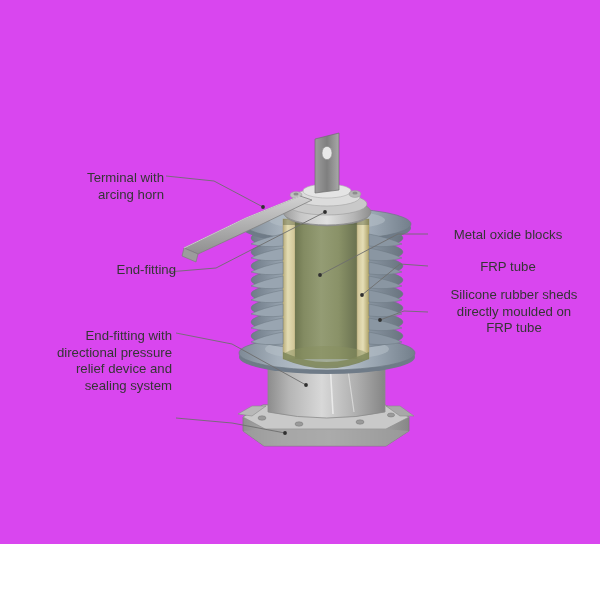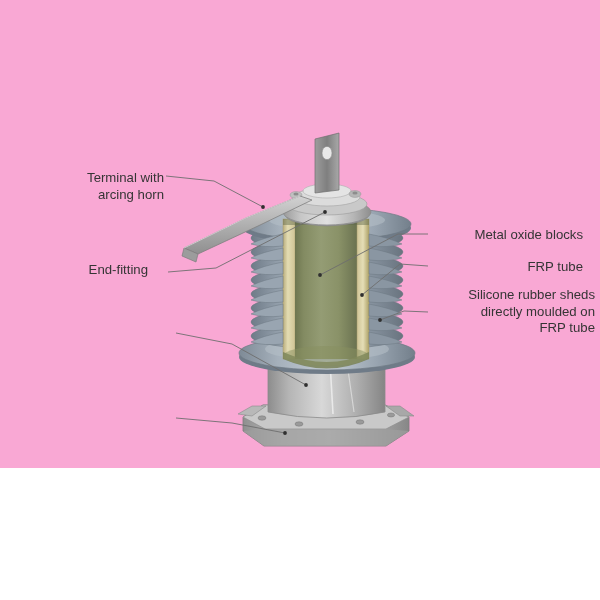--- a/index.html
+++ b/index.html
@@ -3,42 +3,42 @@
 <meta charset="utf-8">
 <style>
   html, body {
     margin: 0;
     padding: 0;
     background: #ffffff;
   }
   #page {
     position: relative;
     width: 600px;
-    height: 468px;
-    background: #f9a8d4;
+    height: 544px;
+    background: #d946ef;
     overflow: hidden;
     font-family: "Liberation Sans", sans-serif;
   }
   #diagram-svg {
     position: absolute;
     left: 0;
     top: 0;
     width: 600px;
     height: 600px;
   }
   .label {
     position: absolute;
     color: #353535;
     font-family: "Liberation Sans", sans-serif;
     font-size: 13.2px;
     line-height: 16.5px;
     white-space: pre;
   }
   .label.right-align { text-align: right; }
-  .label.left-align  { text-align: right; }
+  .label.left-align  { text-align: center; }
   .label.center-align{ text-align: center; }
 </style>
 </head>
 <body>
 
 <div id="page">
 
   <svg id="diagram-svg" viewBox="0 0 600 600">
     <defs>
       <linearGradient id="gradMetalOxide" x1="0" y1="0" x2="1" y2="0">
@@ -270,22 +270,26 @@
       <circle cx="285" cy="433" r="1.9"></circle>
       <circle cx="320" cy="275" r="1.9"></circle>
       <circle cx="362" cy="295" r="1.9"></circle>
       <circle cx="380" cy="320" r="1.9"></circle>
     </g>
   </svg>
 
   <div class="label right-align" style="left:52px; top:170px; width:112px;">Terminal with
 arcing horn</div>
 
-  <div class="label right-align" style="left:64px; top:262px; width:84px;text-align:right;">End-fitting</div>
-
+  <div class="label right-align" style="left:92px; top:262px; width:84px;text-align:right;">End-fitting</div>
+
+  <div class="label right-align" style="left:28px; top:328px; width:144px;">End-fitting with
+directional pressure
+relief device and
+sealing system</div>
 
 
   <div class="label left-align" style="left:433px; top:227px; width:150px;">Metal oxide blocks</div>
 
   <div class="label left-align" style="left:433px; top:259px; width:150px;">FRP tube</div>
 
   <div class="label left-align" style="left:433px; top:287px; width:162px;">Silicone rubber sheds
 directly moulded on
 FRP tube</div>
 

